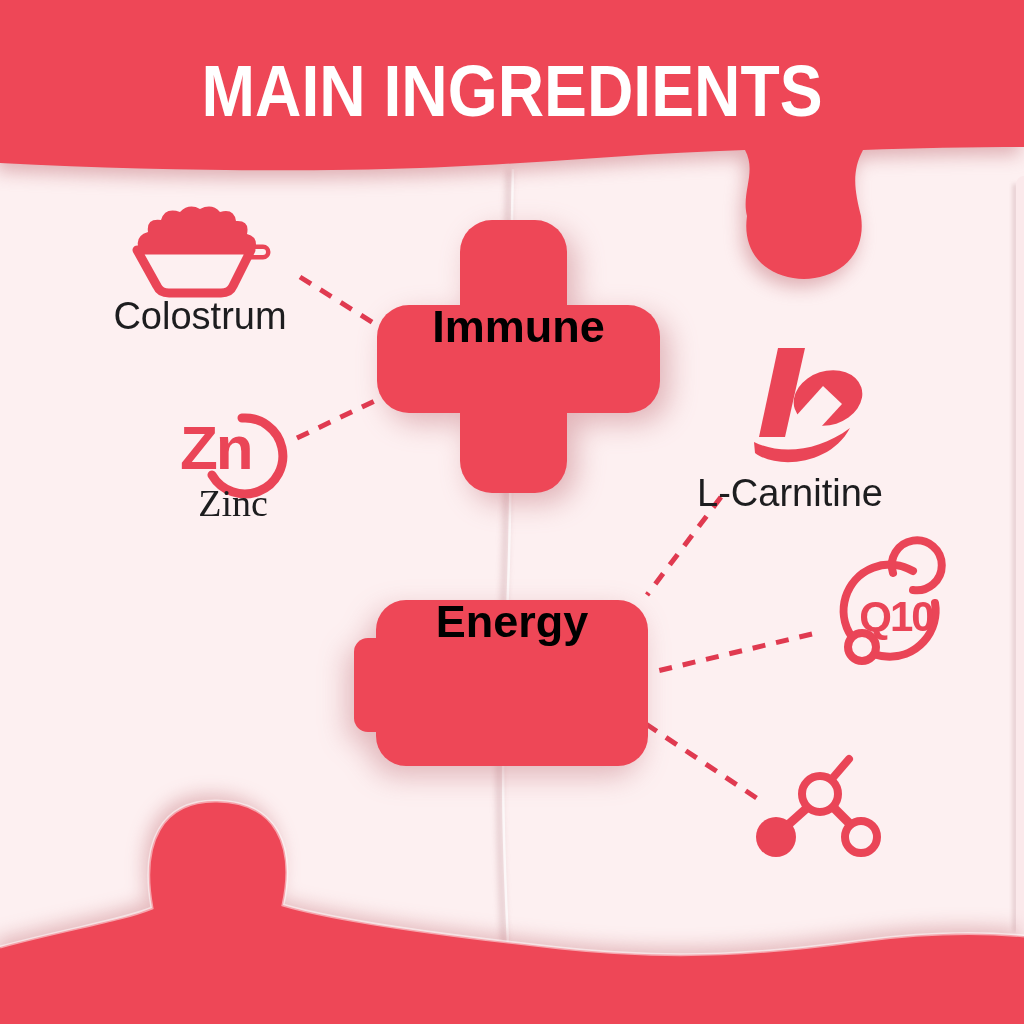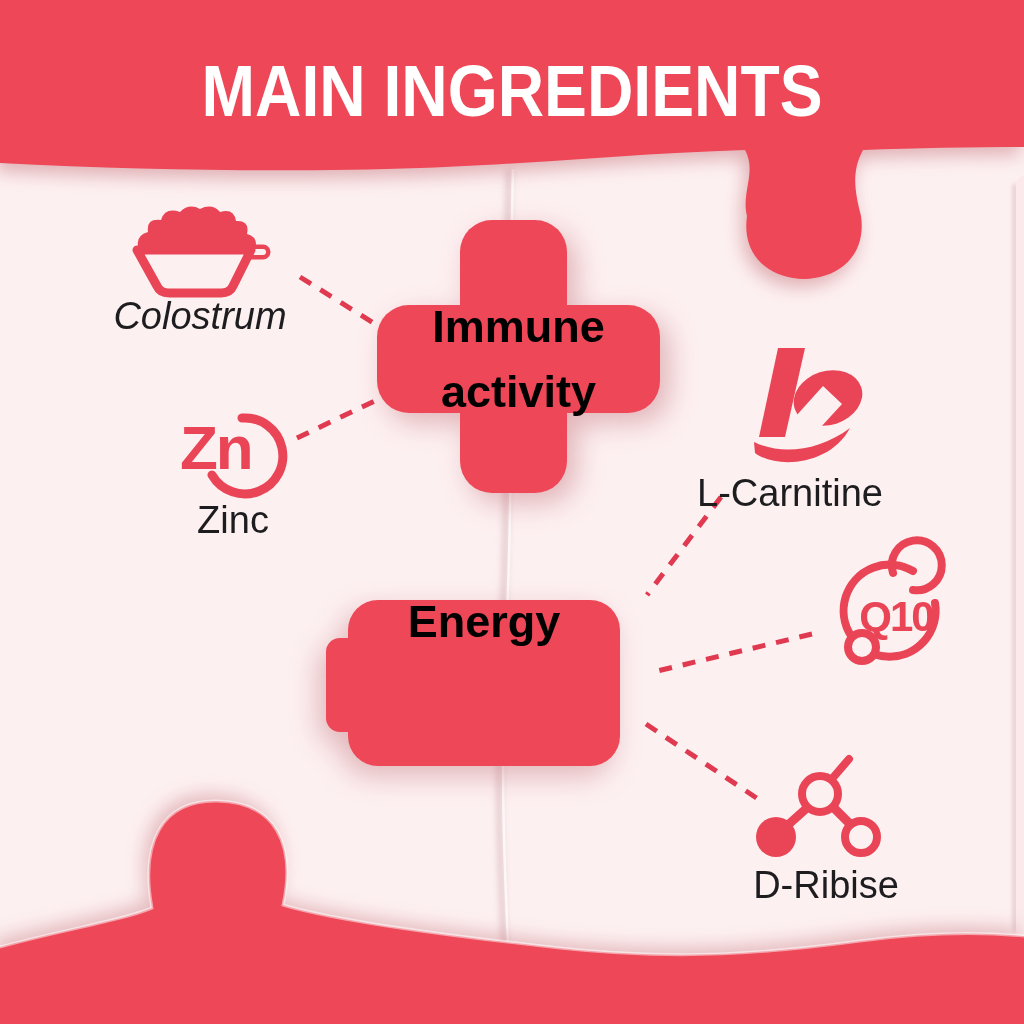--- a/index.html
+++ b/index.html
@@ -15,36 +15,36 @@
     white-space:nowrap;
   }
   
   .node{position:absolute;}
   .node .part{position:absolute;background:#ee4757;}
   .cross{left:377px;top:220px;width:283px;height:273px;
     filter:drop-shadow(9px 10px 14px rgba(186,96,104,.42));}
   .cross .v{left:83px;top:0;width:107px;height:273px;border-radius:32px;}
   .cross .h{left:0;top:85px;width:283px;height:108px;border-radius:32px;}
   .cross .node-label{left:0;top:85px;width:283px;height:108px;}
-  .battery{left:326px;top:600px;width:294px;height:166px;
+  .battery{left:354px;top:600px;width:294px;height:166px;
     filter:drop-shadow(-7px 10px 14px rgba(186,96,104,.40));}
   .battery .nub{left:0;top:38px;width:44px;height:94px;border-radius:14px;}
   .battery .body{left:22px;top:0;width:272px;height:166px;border-radius:30px;}
   .battery .node-label{left:22px;top:0;width:272px;height:166px;}
   .node-label{
     position:absolute;display:flex;flex-direction:column;justify-content:space-between;
     align-items:center;color:#000000;font-weight:bold;font-size:45px;line-height:43px;
   }
   
   .ing-label{
     position:absolute;transform:translateX(-50%);color:#1d1d1f;
     font-size:38px;line-height:1;white-space:nowrap;
   }
-  .lbl-colostrum{left:200px;top:297px;font-style:italic;}
-  .lbl-zinc{left:233px;top:501px;}
+  .lbl-colostrum{left:200px;top:297px;}
+  .lbl-zinc{left:233px;top:484px;font-family:Liberation Serif, serif;}
   .lbl-lcarnitine{left:790px;top:474px;}
   .lbl-coq10{left:891px;top:666px;}
   .lbl-dribise{left:826px;top:866px;}
   .icon{position:absolute;}
   .dash{stroke:#e03a50;stroke-width:5;stroke-dasharray:13 11;}
 </style>
 </head>
 <body>
 
 <div class="stage">
@@ -80,21 +80,20 @@
     <line class="dash" x1="646" y1="724" x2="758" y2="799"></line>
   </svg>
 
   <div class="page-title">MAIN INGREDIENTS</div>
 
   <div class="node cross">
     <div class="part v"></div>
     <div class="part h"></div>
     <div class="node-label">
       <span>Immune</span>
-      <span>activity</span>
     </div>
   </div>
 
   <div class="node battery">
     <div class="part nub"></div>
     <div class="part body"></div>
     <div class="node-label">
       <span>Energy</span>
     </div>
   </div>
@@ -131,15 +130,14 @@
     <line x1="44" y1="79" x2="63" y2="62" stroke="#ea4557" stroke-width="9"></line>
     <line x1="88" y1="62" x2="105" y2="79" stroke="#ea4557" stroke-width="9"></line>
     <circle cx="31" cy="92" r="20" fill="#ea4557"></circle>
     <circle cx="75" cy="49" r="18" fill="#fdf0f1" stroke="#ea4557" stroke-width="8"></circle>
     <circle cx="116" cy="92" r="16" fill="#fdf0f1" stroke="#ea4557" stroke-width="8"></circle>
   </svg>
 
   <div class="ing-label lbl-colostrum">Colostrum</div>
   <div class="ing-label lbl-zinc">Zinc</div>
   <div class="ing-label lbl-lcarnitine">L-Carnitine</div>
-  <div class="ing-label lbl-dribise">D-Ribise</div>
 
 </div>
 
 </body></html>

